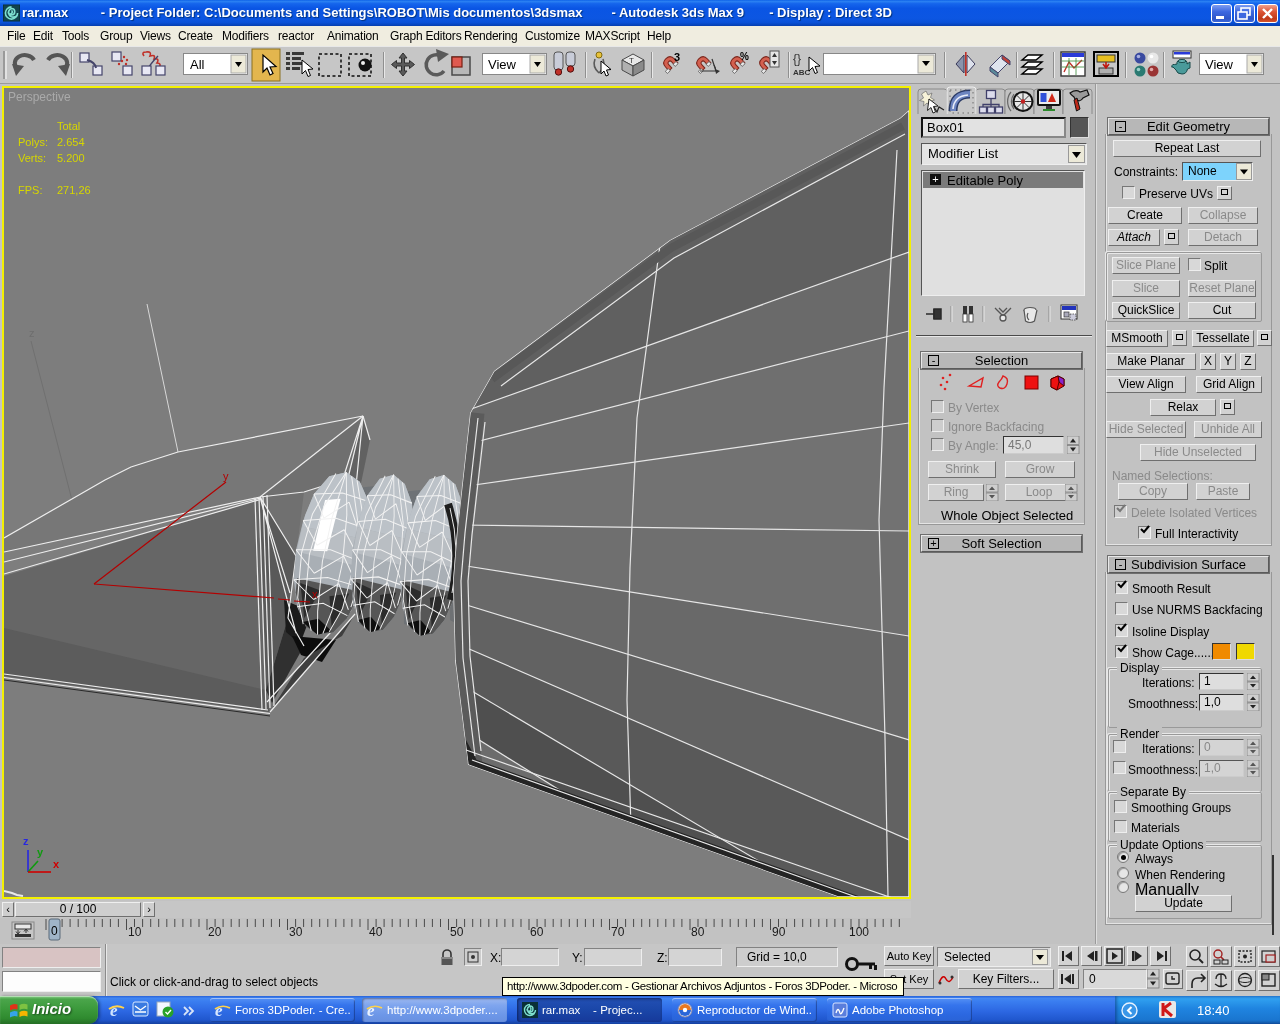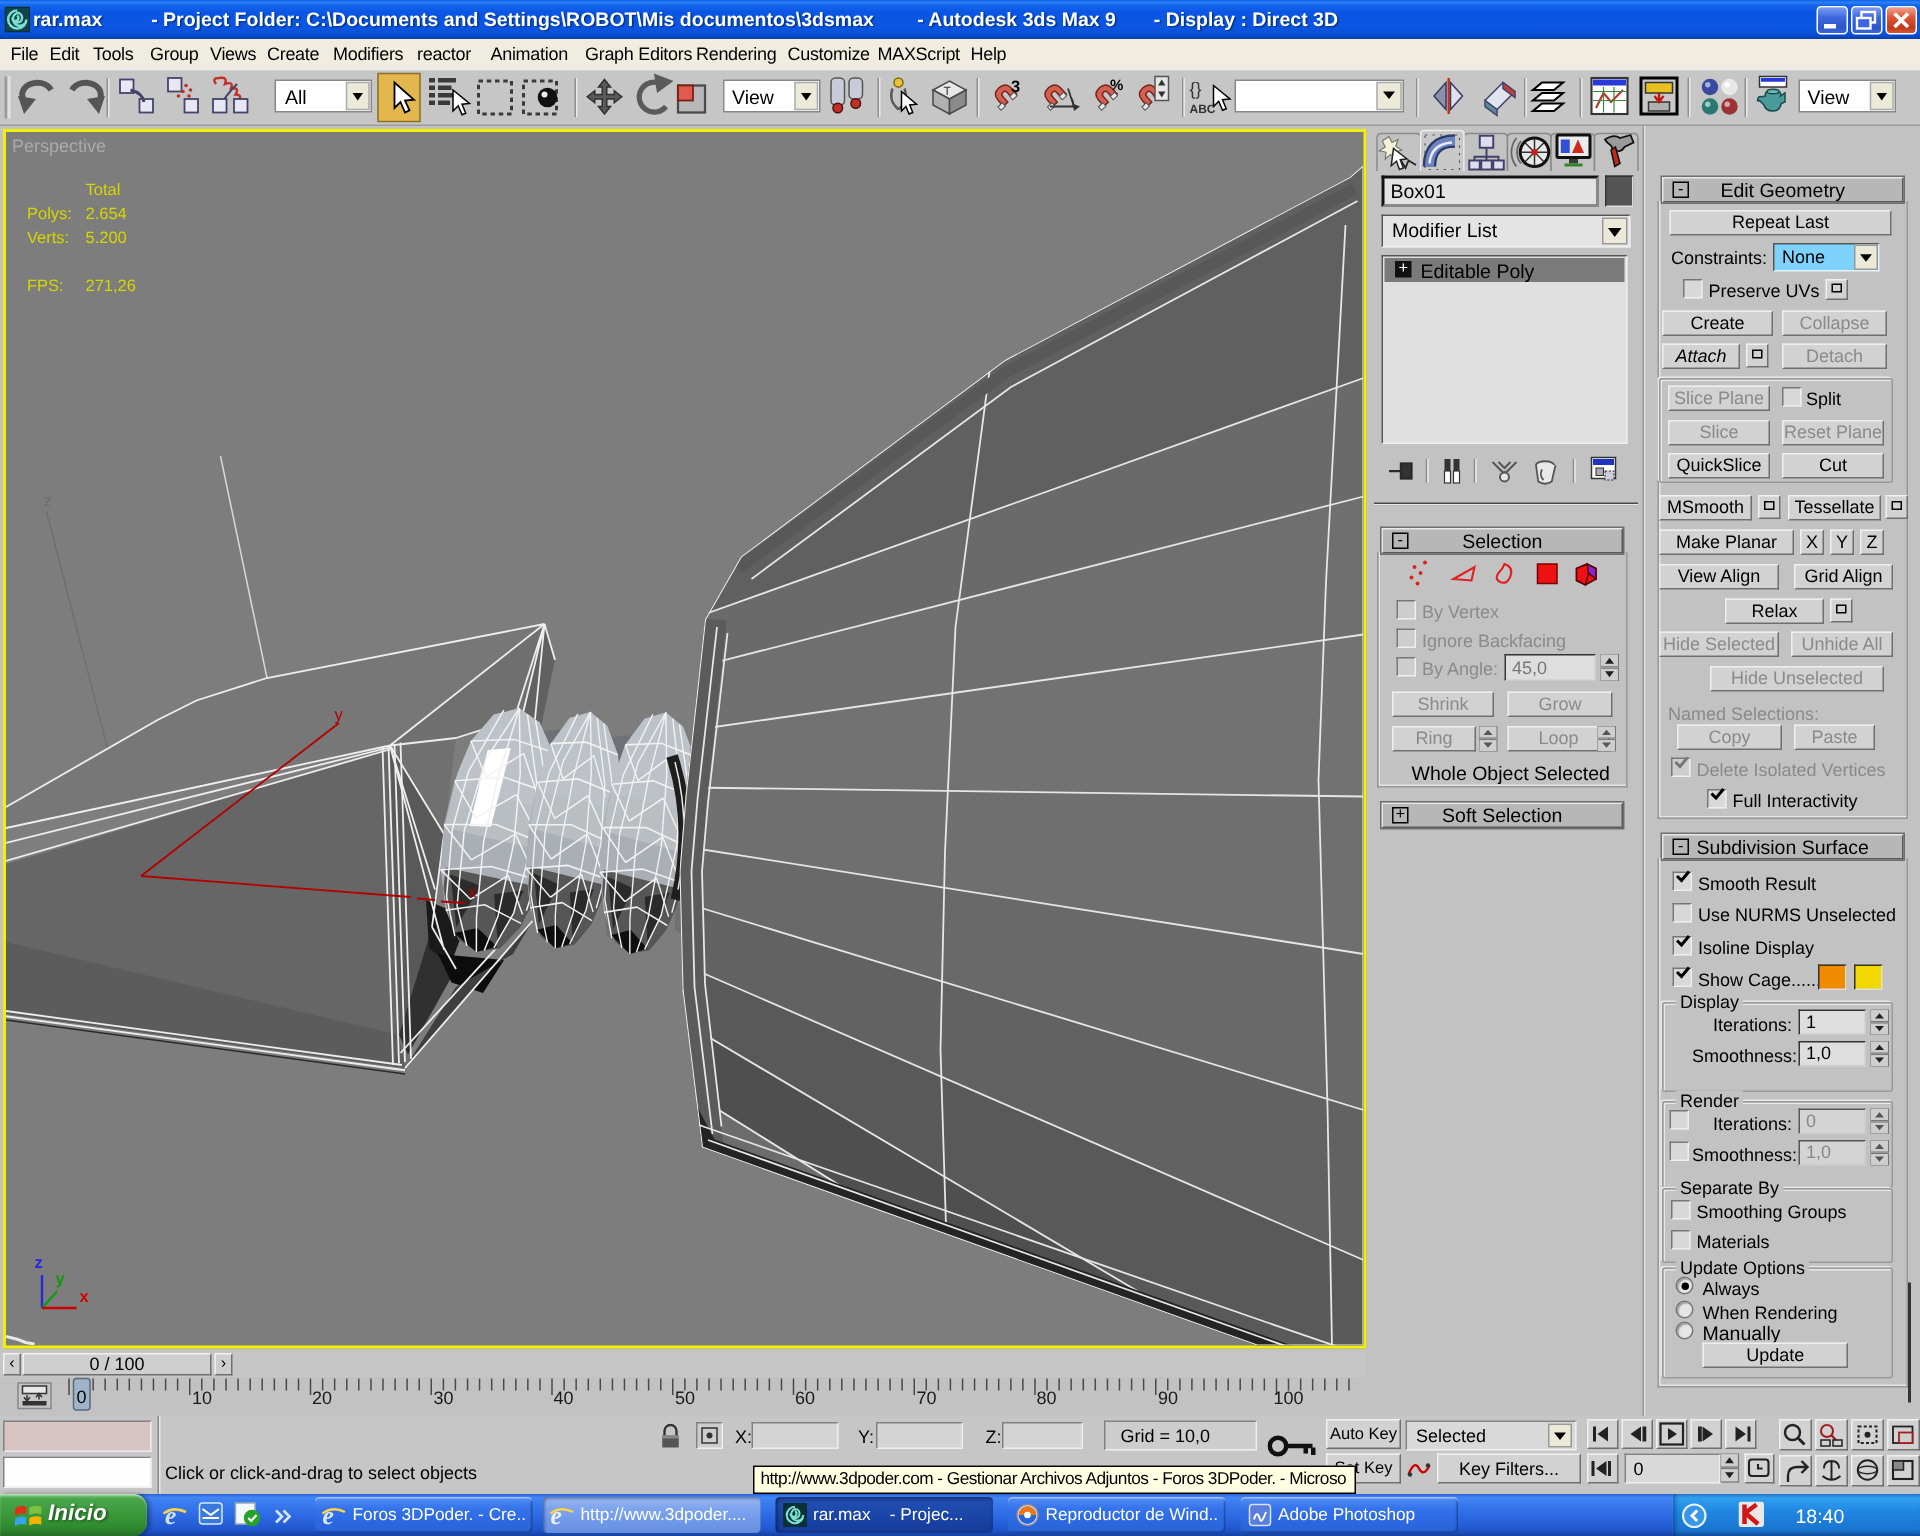--- a/index.html
+++ b/index.html
@@ -859,21 +859,21 @@
 
     <div class="rollhead" style="left:197px;top:472px;width:161px;"><span class="pm">-</span>Subdivision Surface</div>
     <div class="abs" style="left:194px;top:488px;width:167px;height:353px;border:1px solid #989898;border-top:none;box-shadow:inset 1px -1px 0 #e4e4e4;"></div>
     <div class="cbox" style="left:204px;top:497px;">
         <svg class="check" width="11" height="11">
           <path d="M2 5 l3 3 l5 -6" stroke="#000" stroke-width="2" fill="none"></path>
         </svg>
       </div>
     <div class="abs" style="left:221px;top:498px;font-size:12px;">Smooth Result</div>
     <div class="cbox" style="left:204px;top:518px;"></div>
-    <div class="abs" style="left:221px;top:519px;font-size:12px;">Use NURMS Unselected</div>
+    <div class="abs" style="left:221px;top:519px;font-size:12px;">Use NURMS Backfacing</div>
     <div class="cbox" style="left:204px;top:540px;">
         <svg class="check" width="11" height="11">
           <path d="M2 5 l3 3 l5 -6" stroke="#000" stroke-width="2" fill="none"></path>
         </svg>
       </div>
     <div class="abs" style="left:221px;top:541px;font-size:12px;">Isoline Display</div>
     <div class="cbox" style="left:204px;top:561px;">
         <svg class="check" width="11" height="11">
           <path d="M2 5 l3 3 l5 -6" stroke="#000" stroke-width="2" fill="none"></path>
         </svg>
@@ -923,21 +923,21 @@
     <div class="abs" style="left:220px;top:737px;font-size:12px;">Materials</div>
     <div class="grpbox" style="left:197px;top:761px;width:154px;height:74px;"></div>
     <div class="grplabel" style="left:206px;top:754px;">Update Options</div>
     <div class="radio" style="left:206px;top:767px;">
         <div style="width:5px;height:5px;border-radius:50%;background:#000;margin:2.5px auto;"></div>
       </div>
     <div class="abs" style="left:224px;top:768px;font-size:12px;">Always</div>
     <div class="radio" style="left:206px;top:783px;"></div>
     <div class="abs" style="left:224px;top:784px;font-size:12px;">When Rendering</div>
     <div class="radio" style="left:206px;top:797px;"></div>
-    <div class="abs" style="left:224px;top:797px;font-size:13px;">Manually</div>
+    <div class="abs" style="left:224px;top:797px;font-size:16px;">Manually</div>
     <div class="mxbtn" style="left:224px;top:811px;width:97px;height:17px;line-height:15px;">Update</div>
     <div class="abs" style="left:361px;top:771px;width:2px;height:80px;background:#333;"></div>
   </div>
   <div id="taskbar" class="abs">
     <div class="abs" style="left:0;top:0;width:98px;height:28px;border-radius:0 9px 9px 0;background:linear-gradient(180deg,#7dc87d 0%,#4aa54a 12%,#3c9a3c 45%,#2f8a2f 80%,#256e25 100%);box-shadow:inset 0 1px 1px rgba(255,255,255,.5), 2px 0 3px rgba(0,0,0,.35);">
       <svg class="abs" style="left:8px;top:4px" width="22" height="20" viewBox="0 0 22 20">
         <path d="M2 5.5 Q5.5 3 9.5 4.5 L9.5 9.5 Q5.5 8 2 10.5 Z" fill="#e03218"></path>
         <path d="M11.5 5 Q15.5 3 19.5 4.5 L19.5 9.5 Q15.5 8 11.5 10 Z" fill="#7ec242"></path>
         <path d="M2 12.5 Q5.5 10 9.5 11.5 L9.5 16.5 Q5.5 15 2 17.5 Z" fill="#35a4e8"></path>
         <path d="M11.5 12 Q15.5 10 19.5 11.5 L19.5 16.5 Q15.5 15 11.5 17 Z" fill="#f4b500"></path>

